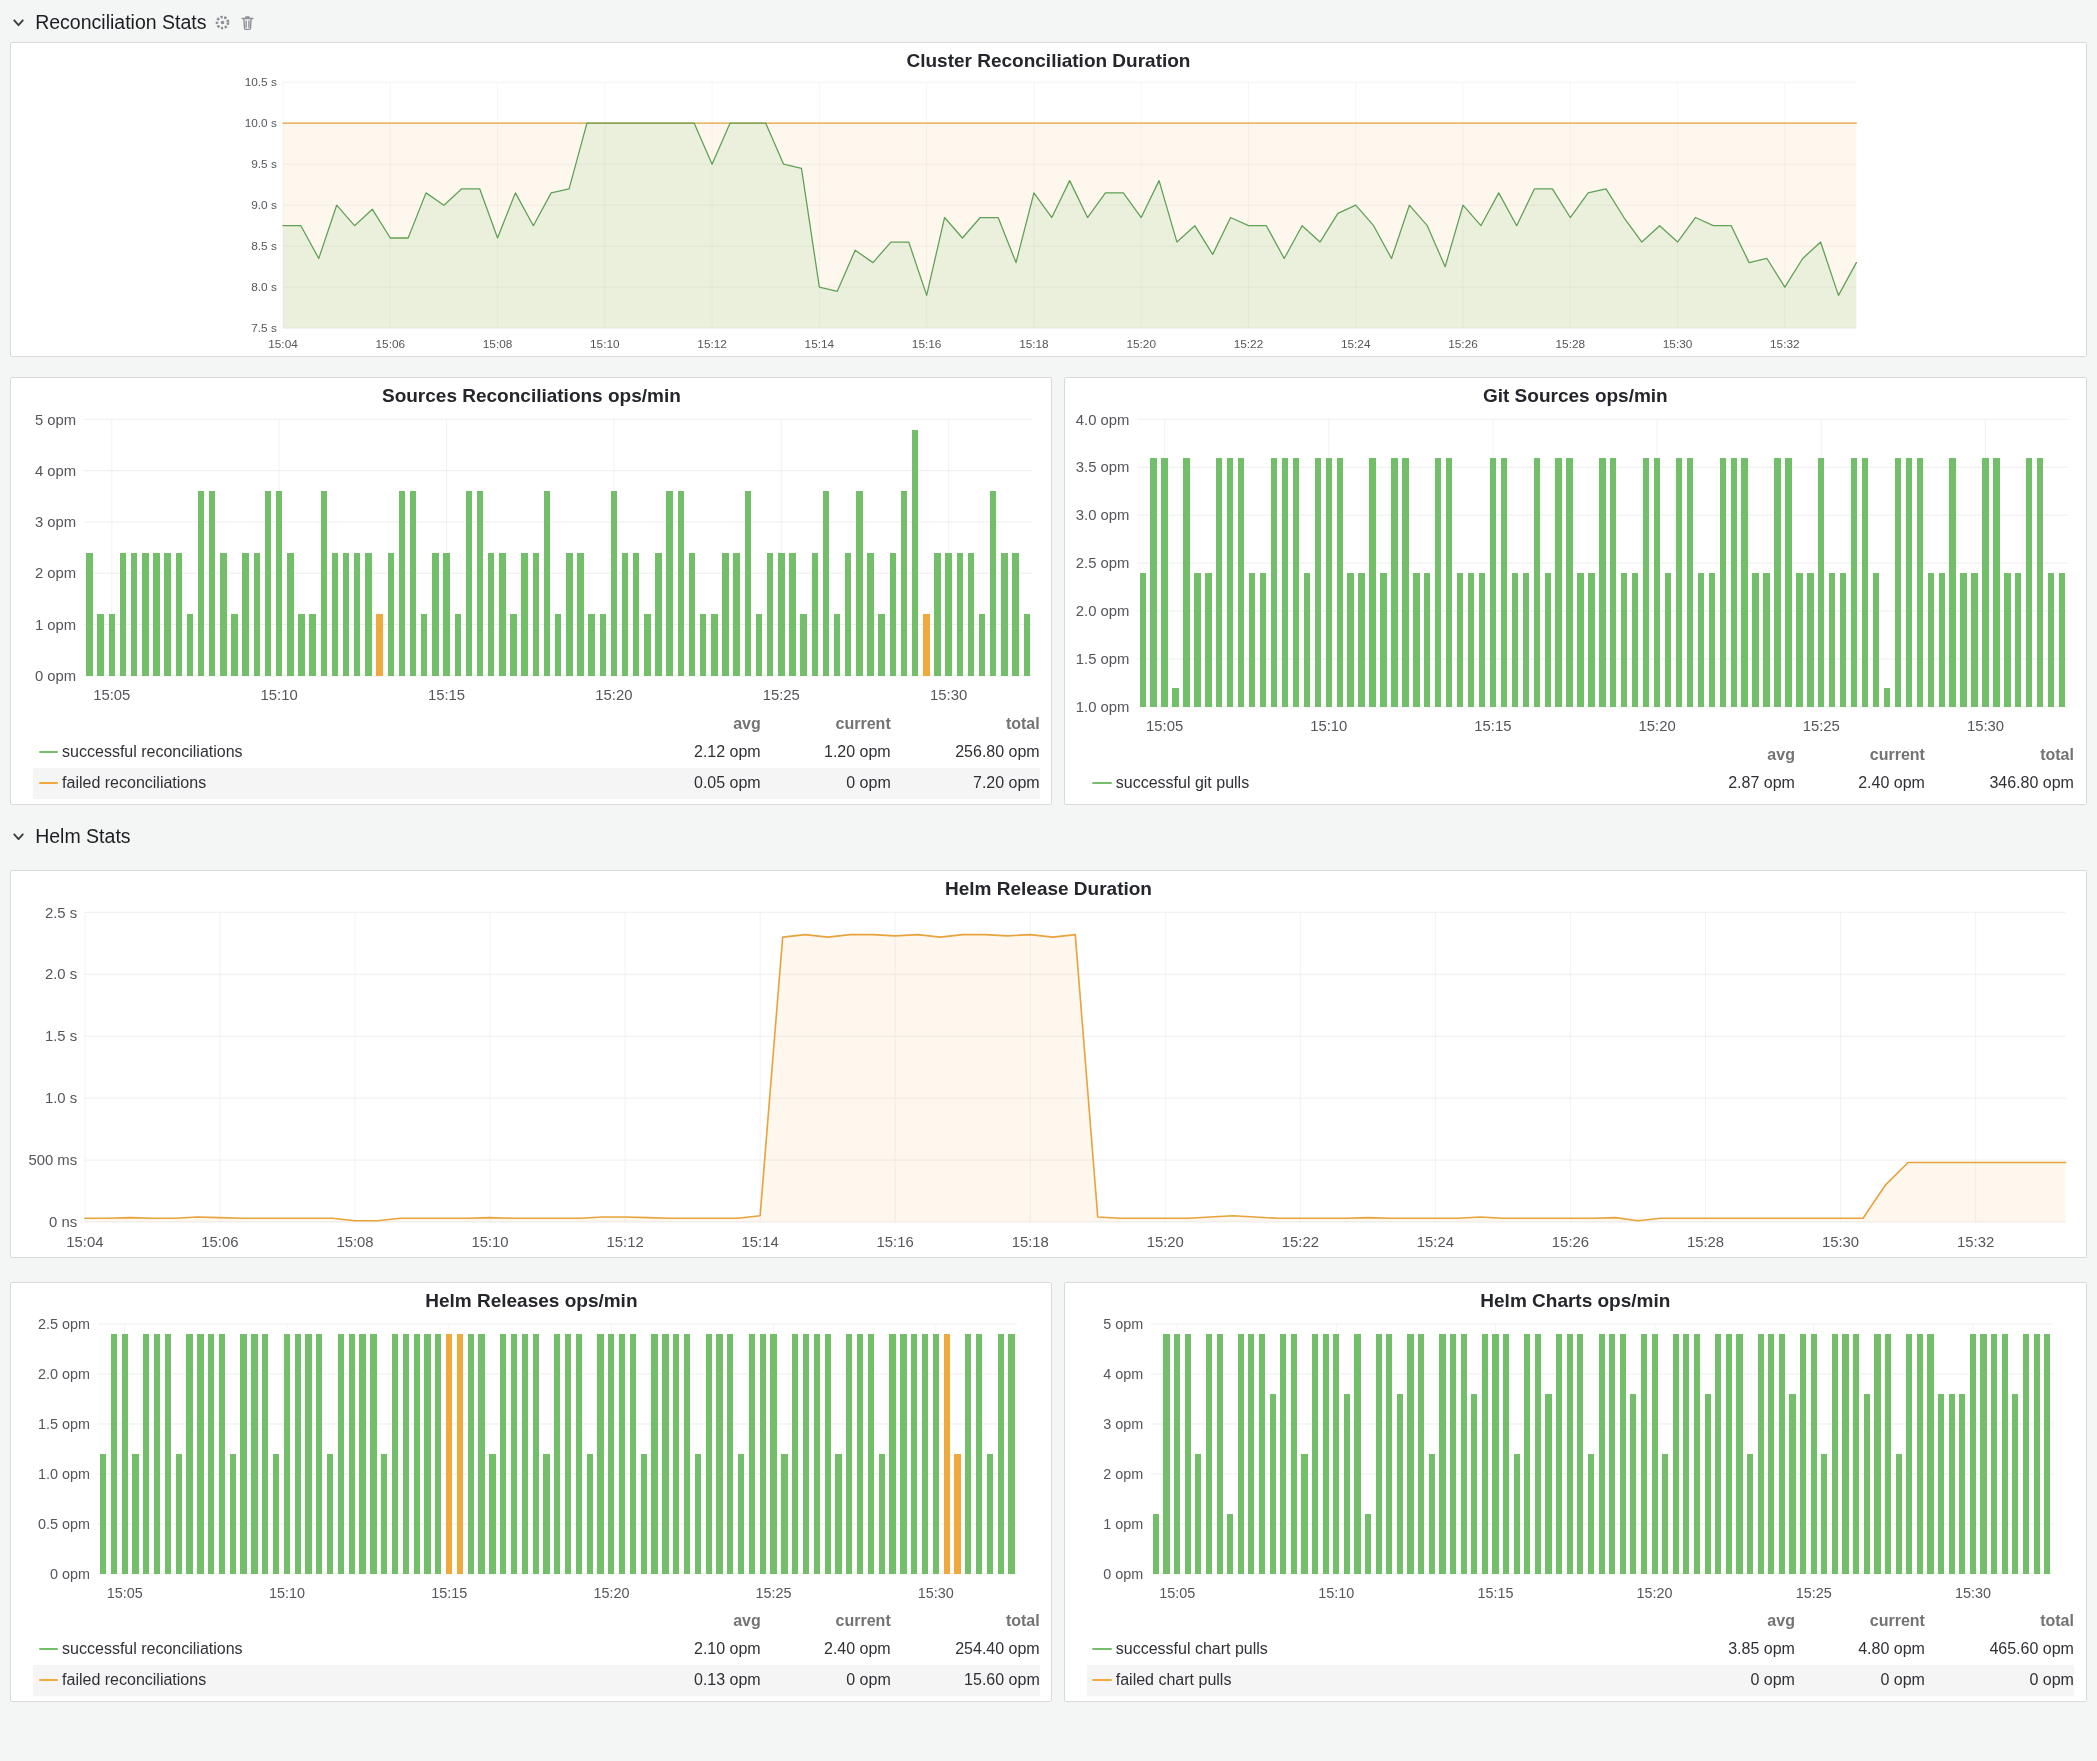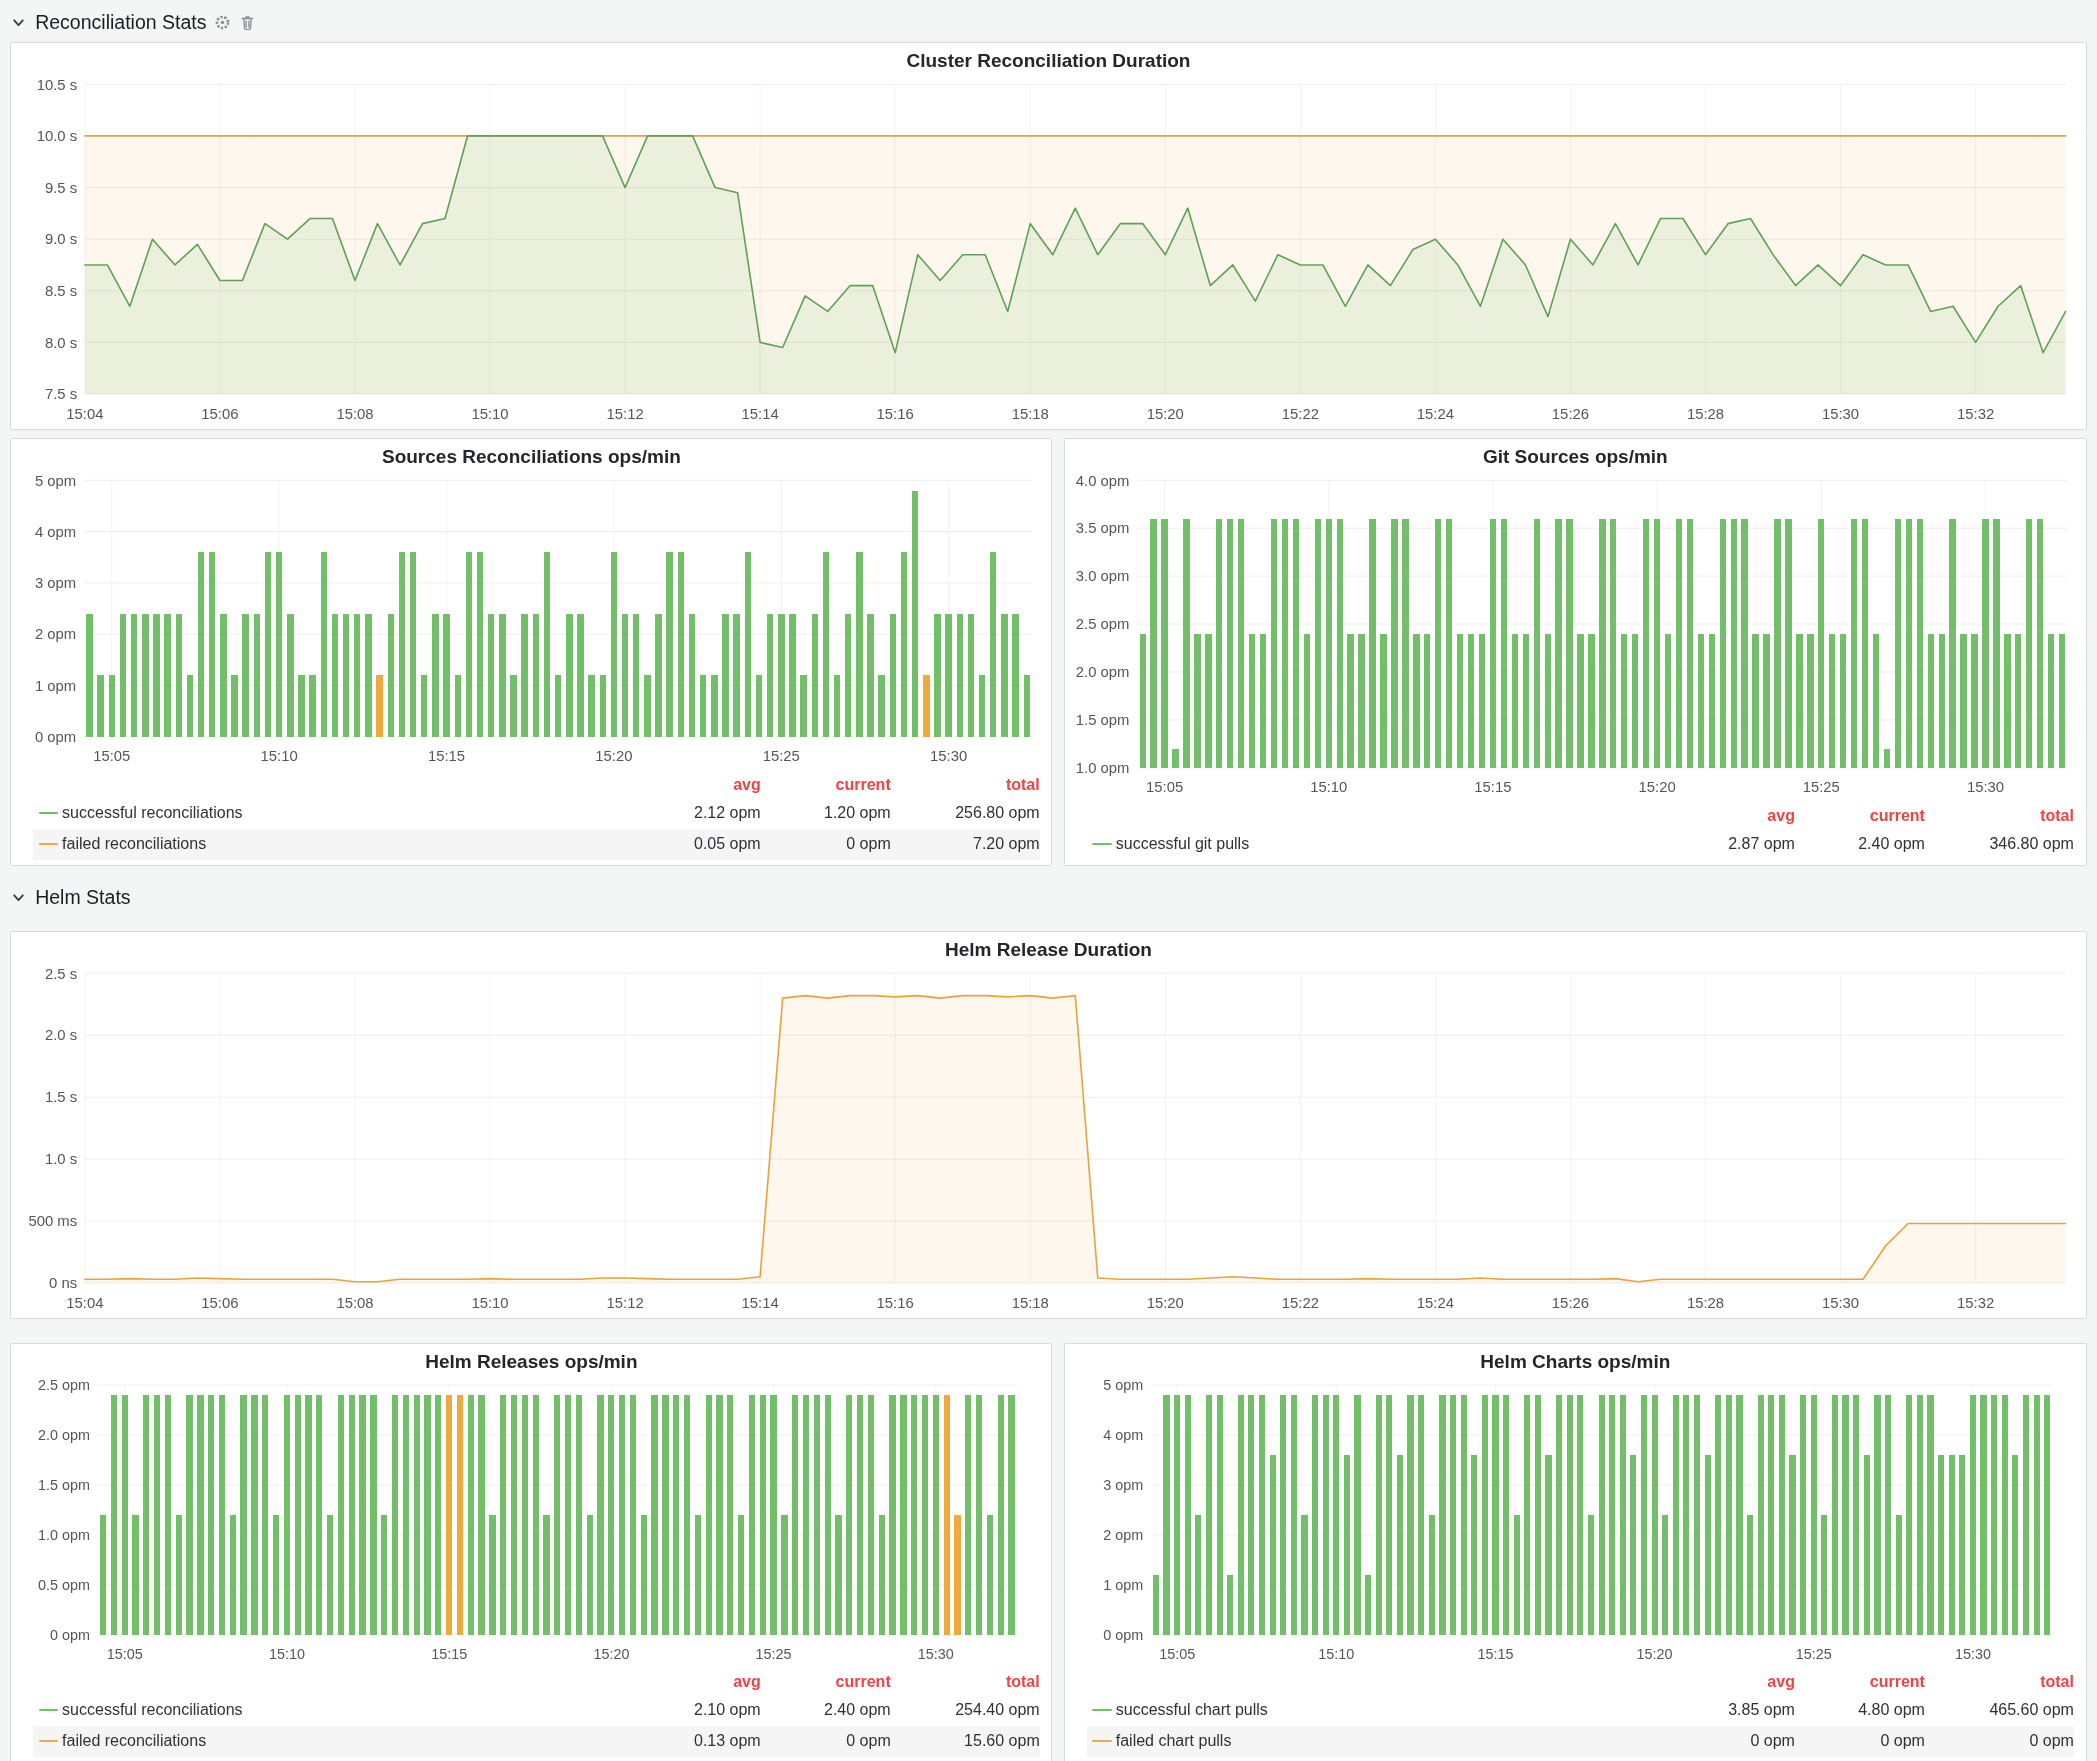--- a/index.html
+++ b/index.html
@@ -2,33 +2,33 @@
 <html style="font-size:10.4px"><head>
 <meta charset="utf-8">
 <style>
   html,body{margin:0;padding:0;}
   body{width:2097px;height:1761px;background:#f4f5f5;font-family:"Liberation Sans",sans-serif;overflow:hidden;}
   .page{padding:7.8px 10.4px;box-sizing:border-box;}
   .section-header{display:flex;align-items:center;gap:7.8px;height:30px;margin-bottom:3.9px;cursor:pointer;}
   .section-title{font-size:19.5px;font-weight:400;color:#1b1d21;}
   .hicon{opacity:.85;}
   .panel{background:#ffffff;border:0.6px solid #d8d9da;border-radius:1.9px;display:flex;flex-direction:column;overflow:hidden;box-sizing:border-box;}
-  #p1{height:388px;margin-bottom:8px;}
+  #p1{height:315px;margin-bottom:20px;}
   .row{display:flex;gap:11.7px;}
   #row2 .panel{height:428px;}
   #row3 .panel{height:420px;}
   .row .panel:first-child{flex:0 0 1042px;}
   .row .panel:last-child{flex:1;}
   #hs{margin:17px 0 18px;}
   #p4{height:388px;margin-bottom:24px;justify-content:flex-end;}
   .panel-title{text-align:center;font-size:19px;font-weight:600;color:#24262b;padding:7.8px 0 1.3px;flex:0 0 auto;}
   svg.chart{display:block;width:100%;flex:1 1 auto;min-height:0;}
   .legend{flex:0 0 auto;padding:0 11.7px 5.2px 22px;}
   .lrow{display:grid;grid-template-columns:1fr 130px 130px 149px;align-items:center;height:31px;font-size:16px;color:#2f3136;}
-  .lrow.lhead{height:26px;color:#ef4444;font-weight:600;}
+  .lrow.lhead{height:26px;color:#737373;font-weight:600;}
   .lrow>div{text-align:right;}
   .lrow .lname{text-align:left;display:flex;align-items:center;gap:4px;padding-left:5.2px;cursor:pointer;}
   .lrow.alt{background:#f5f5f6;}
   .lmark{display:inline-block;width:19.5px;height:2.6px;border-radius:1.3px;flex:0 0 auto;}
 </style>
 </head>
 <body>
 
 <div class="page">
 

